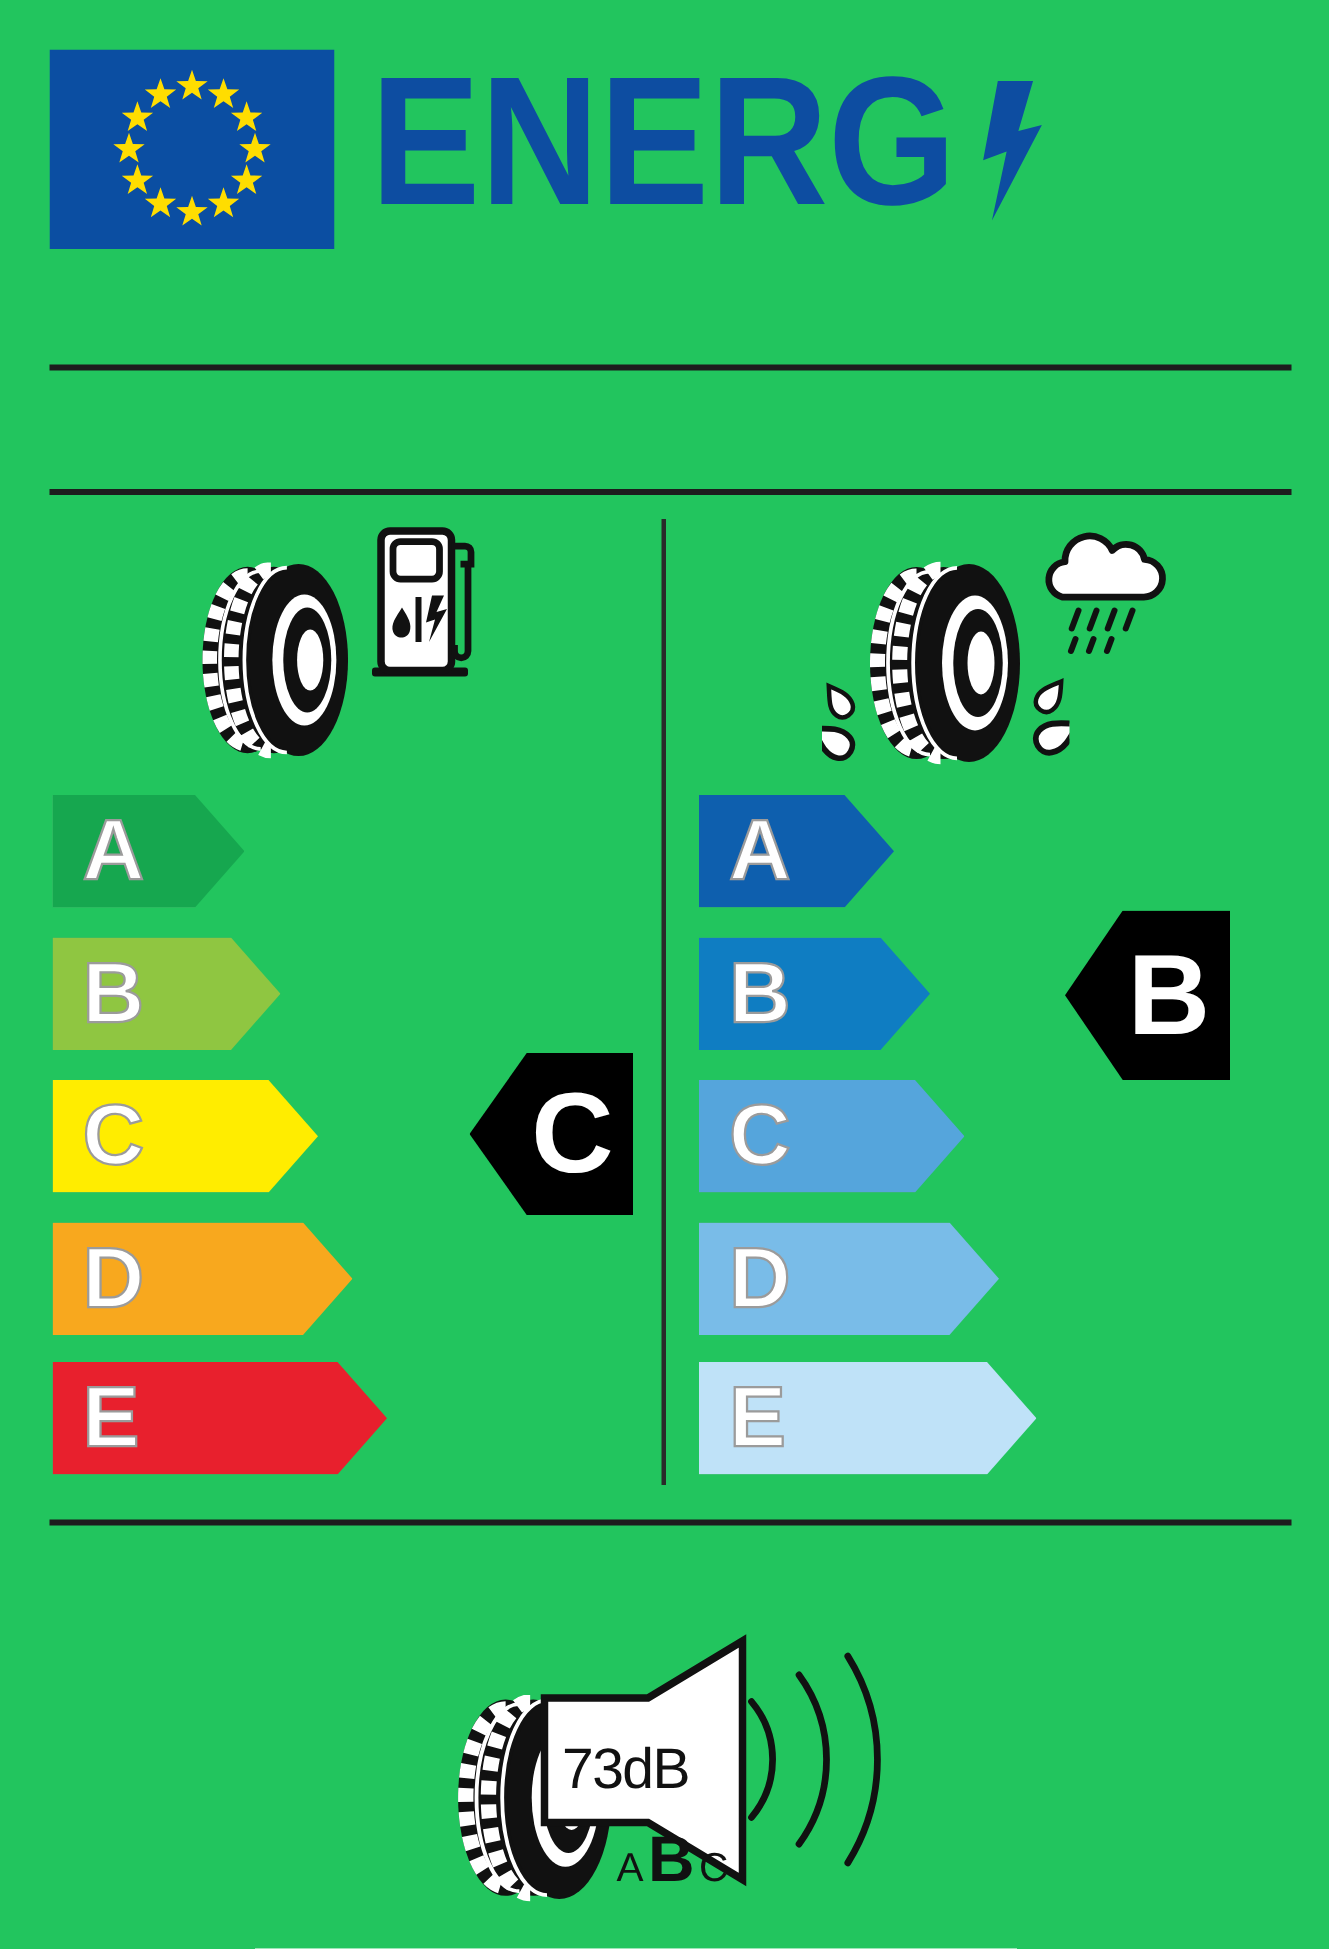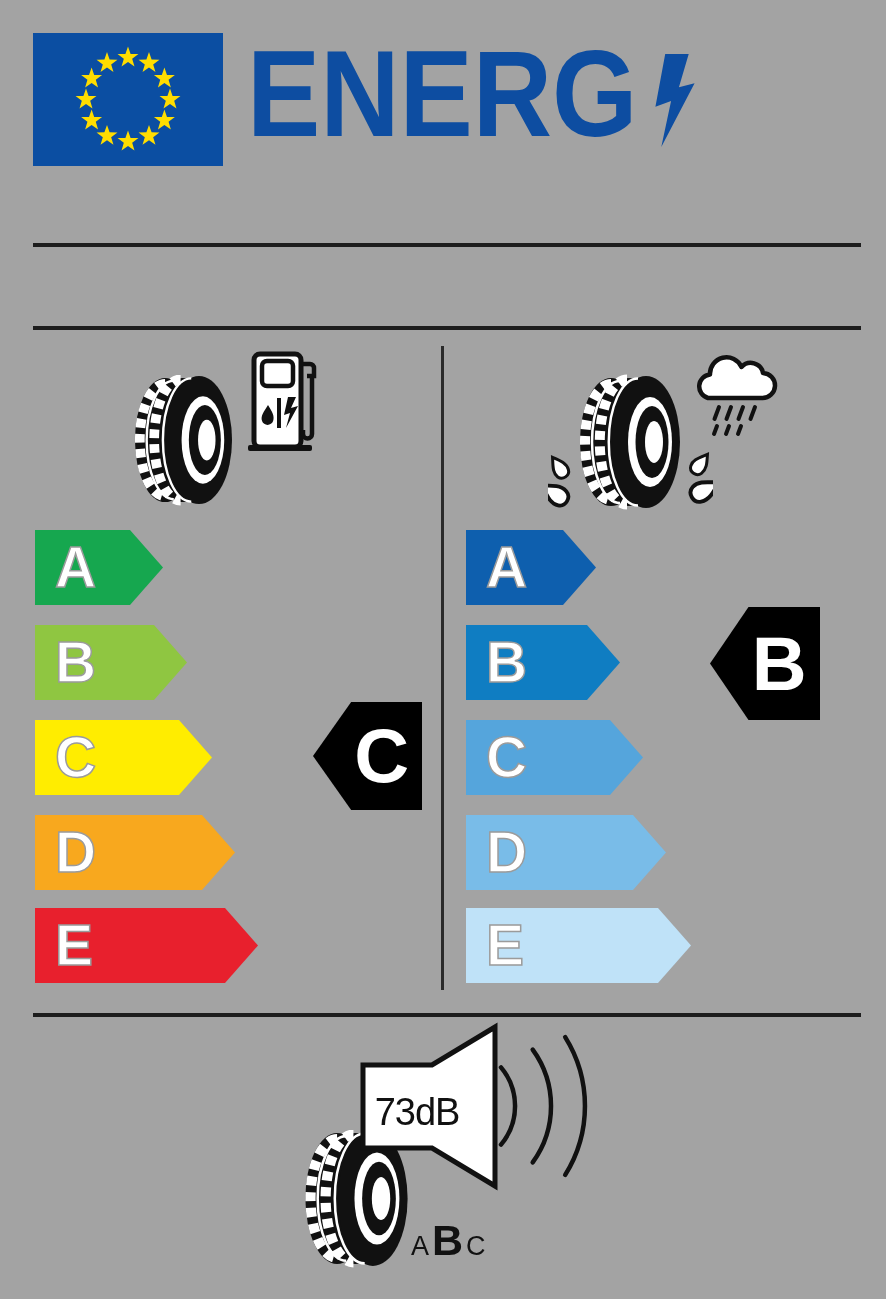--- a/index.html
+++ b/index.html
@@ -1,17 +1,17 @@
 <!DOCTYPE html>
 <html><head>
 <meta charset="utf-8">
 <style>
   html,body{margin:0;padding:0;background:#fff;}
   #label{
-    position:relative;width:886px;height:1299px;background:#a3a3a3;
+    position:relative;width:886px;height:1299px;background:#22c55e;
     font-family:"Liberation Sans", sans-serif;overflow:hidden;
   }
   .abs{position:absolute;}
 
   
   #eu-flag{left:33px;top:33px;width:190px;height:133px;}
   #logo-text{
     left:247px;top:33px;font-size:122px;line-height:1.0;font-weight:bold;
     color:#0d4da1;letter-spacing:0px;transform:scaleX(0.90);transform-origin:left top;
     white-space:nowrap;
@@ -207,21 +207,21 @@
       <span>B</span>
     </div>
   </div>
 
   <div>
     <div class="abs" style="left:300px;top:1130px">
       <svg width="113" height="138" viewBox="0 0 110 135">
           <use href="#tire" transform="scale(1.0)"></use>
         </svg>
     </div>
-    <div class="abs" style="left:355px;top:1018px">
+    <div class="abs" style="left:355px;top:1085px">
       <svg width="245" height="215" viewBox="0 0 245 215">
         <polygon points="8,47 77,47 140,9 140,168 77,130 8,130" fill="#fff" stroke="#111" stroke-width="5" stroke-linejoin="miter"></polygon>
         <text id="noise-value-text" x="62" y="107" text-anchor="middle">73dB</text>
         <g fill="none" stroke="#111" stroke-width="4.5" stroke-linecap="round">
           <path d="M146,49.4 A60,60 0 0 1 146,126.6"></path>
           <path d="M177.7,31.6 A96,96 0 0 1 177.7,144.4"></path>
           <path d="M210.2,19.1 A130,130 0 0 1 210.2,156.9"></path>
         </g>
       </svg>
     </div>

